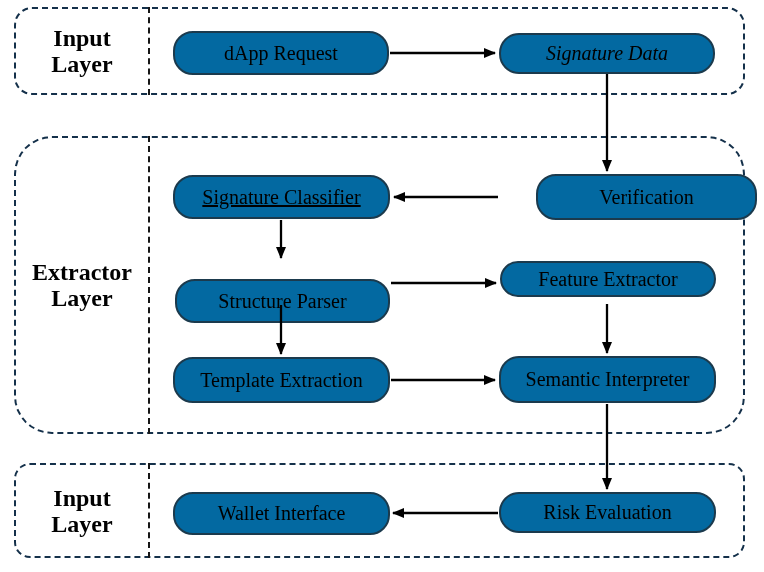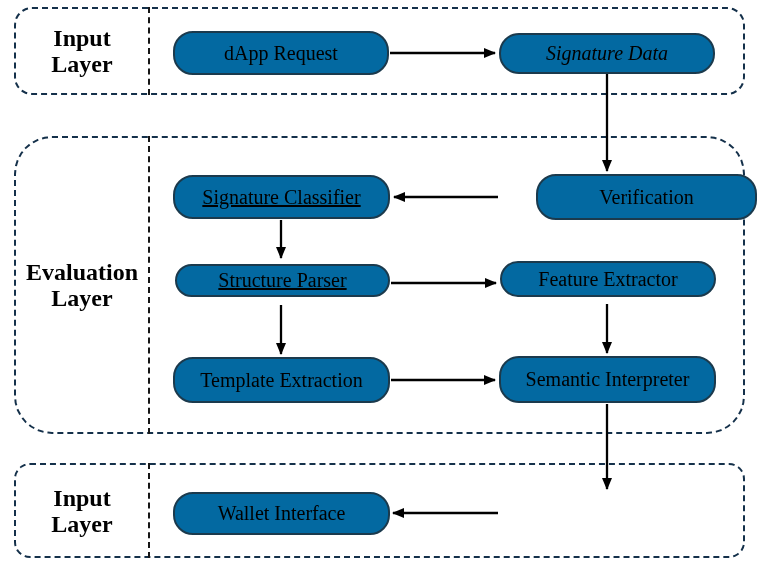--- a/index.html
+++ b/index.html
@@ -55,21 +55,21 @@
     display: flex;
     align-items: center;
     justify-content: center;
     font-size: 20px;
     white-space: nowrap;
   }
   .node-dapp-request         { left: 173px; top: 31px;  width: 216px; height: 44px; }
   .node-signature-data       { left: 499px; top: 33px;  width: 216px; height: 41px; font-style: italic; }
   .node-signature-classifier { left: 173px; top: 175px; width: 217px; height: 44px; text-decoration: underline; }
   .node-verification         { left: 499px; top: 174px; width: 221px; height: 46px; margin-left: 37px; }
-  .node-structure-parser     { left: 175px; top: 264px; width: 215px; height: 33px; text-decoration: underline; }
+  .node-structure-parser     { left: 175px; top: 279px; width: 215px; height: 44px; }
   .node-feature-extractor    { left: 500px; top: 261px; width: 216px; height: 36px; }
   .node-template-extraction  { left: 173px; top: 357px; width: 217px; height: 46px; text-align: right; }
   .node-semantic-interpreter { left: 499px; top: 356px; width: 217px; height: 47px; }
   .node-wallet-interface     { left: 173px; top: 492px; width: 217px; height: 43px; }
   .node-risk-evaluation      { left: 499px; top: 492px; width: 217px; height: 41px; }
   .arrows {
     position: absolute;
     left: 0;
     top: 0;
     pointer-events: none;
@@ -88,21 +88,21 @@
     <div class="layer-divider"></div>
     <div class="layer-label">
       <div>Input</div>
       <div>Layer</div>
     </div>
   </section>
 
   <section class="layer layer-processing">
     <div class="layer-divider"></div>
     <div class="layer-label">
-      <div>Evaluation</div>
+      <div>Extractor</div>
       <div>Layer</div>
     </div>
   </section>
 
   <section class="layer layer-output">
     <div class="layer-divider"></div>
     <div class="layer-label">
       <div>Input</div>
       <div>Layer</div>
     </div>
@@ -110,20 +110,21 @@
 
   <div class="node node-dapp-request">dApp Request</div>
   <div class="node node-signature-data">Signature Data</div>
   <div class="node node-signature-classifier">Signature Classifier</div>
   <div class="node node-verification">Verification</div>
   <div class="node node-structure-parser">Structure Parser</div>
   <div class="node node-feature-extractor">Feature Extractor</div>
   <div class="node node-template-extraction">Template Extraction</div>
   <div class="node node-semantic-interpreter">Semantic Interpreter</div>
   <div class="node node-wallet-interface">Wallet Interface</div>
+  <div class="node node-risk-evaluation">Risk Evaluation</div>
 
   <svg class="arrows" width="764" height="572" viewBox="0 0 764 572">
     <defs>
       <marker id="ah" markerWidth="12" markerHeight="10" refX="11" refY="5" orient="auto" markerUnits="userSpaceOnUse">
         <path d="M0,0 L12,5 L0,10 Z" fill="#000000"></path>
       </marker>
     </defs>
     <line class="arrow-line" x1="390" y1="53" x2="495" y2="53" marker-end="url(#ah)"></line>
     <line class="arrow-line" x1="607" y1="74" x2="607" y2="171" marker-end="url(#ah)"></line>
     <line class="arrow-line" x1="498" y1="197" x2="394" y2="197" marker-end="url(#ah)"></line>

